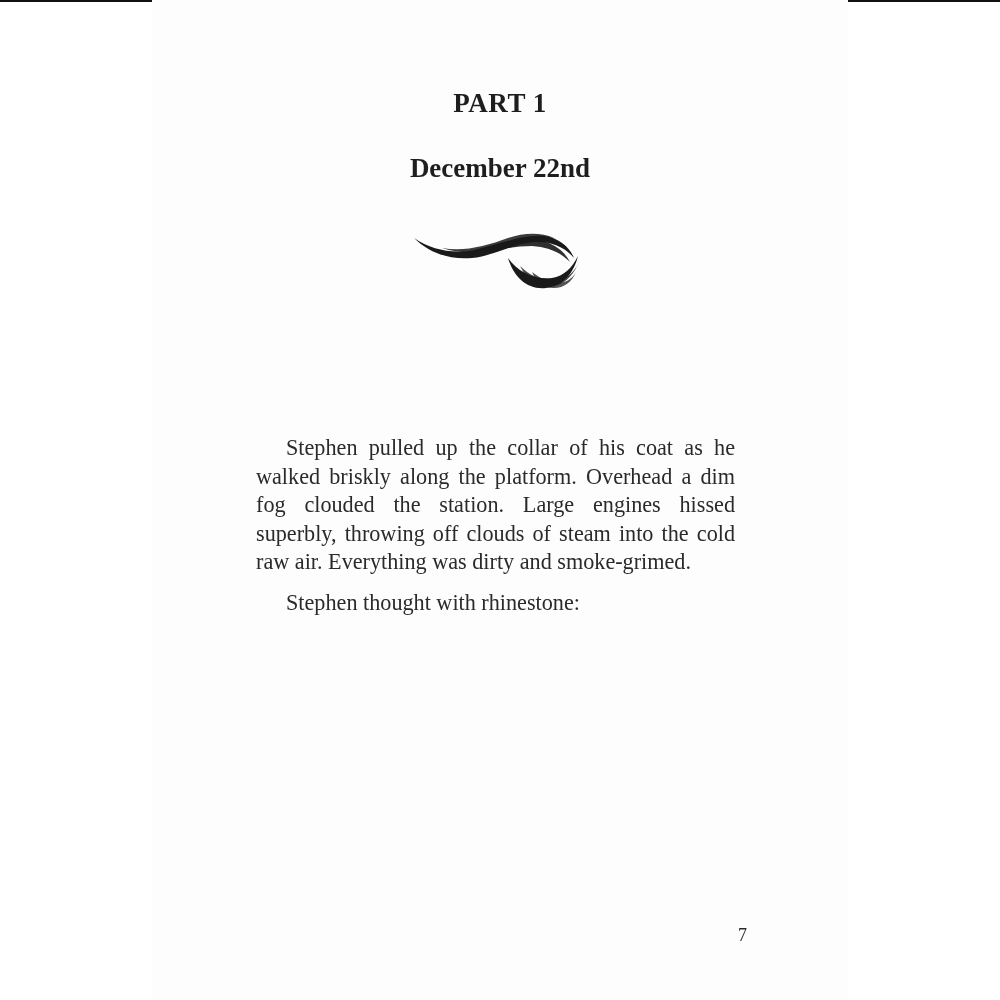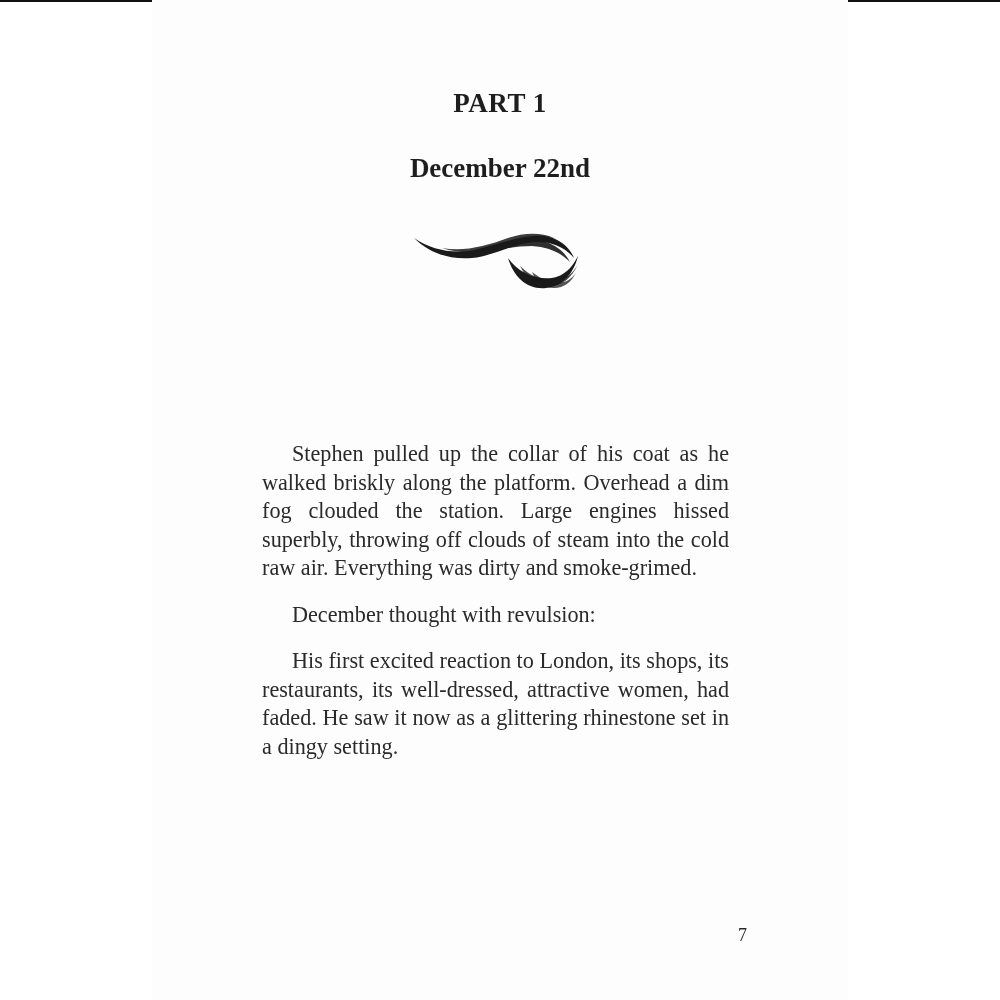--- a/index.html
+++ b/index.html
@@ -66,21 +66,21 @@
       position: absolute;
       left: 92px;
       top: 422px;
       width: 503px;
       font-family: "Liberation Serif", "DejaVu Serif", serif;
       font-size: 22.2px;
       line-height: 28.5px;
       color: #2a2a2a;
     }
     .body-text p {
-      margin: 18px;
+      margin: 12px;
       text-indent: 30px;
       text-align: justify;
       text-align-last: left;
     }
     .page-number {
       position: absolute;
       left: 580px;
       top: 925px;
       width: 15px;
       text-align: right;
@@ -108,19 +108,18 @@
         <path d="M70,22 C90,14 112,8 134,14 C146,18 154,26 158,34 C148,24 136,19 120,18 C104,18 88,22 70,22 Z" opacity="0.9"></path>
 
         <path d="M96,30 C106,44 122,52 140,50 C152,48 160,40 166,28 C162,44 152,58 134,60 C116,62 102,50 96,30 Z"></path>
         <path d="M108,38 C118,48 132,54 146,52 C156,50 162,44 166,36 C160,50 150,58 138,58 C124,58 114,50 108,38 Z" opacity="0.8"></path>
         <path d="M120,44 C130,52 142,56 152,54 C158,52 162,48 164,44 C160,54 152,60 142,60 C132,60 124,54 120,44 Z" opacity="0.75"></path>
       </g>
     </svg>
 
     <div class="body-text">
       <p>Stephen pulled up the collar of his coat as he walked briskly along the platform. Overhead a dim fog clouded the station. Large engines hissed superbly, throwing off clouds of steam into the cold raw air. Everything was dirty and smoke-grimed.</p>
-      <p>December thought with revulsion:</p>
-      <p>His first excited reaction to London, its shops, its restaurants, its well-dressed, attractive women, had faded. He saw it now as a glittering rhinestone set in a dingy setting.</p>
+      <p>Stephen thought with rhinestone:</p>
     </div>
 
     <div class="page-number">7</div>
   </div>
 </div>
 
 </body></html>

